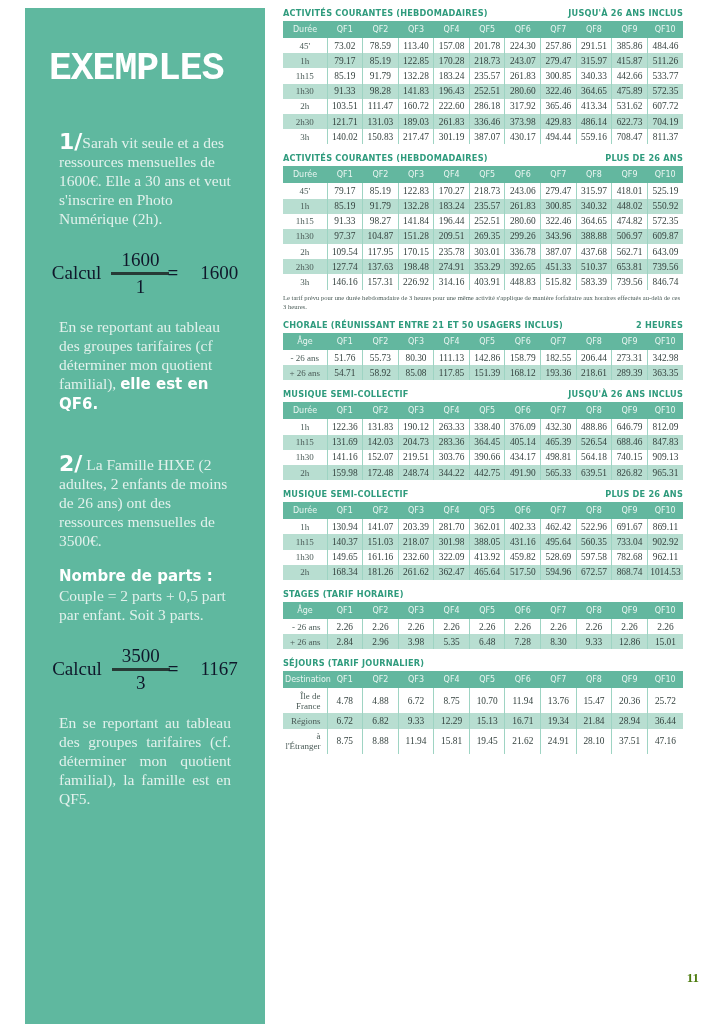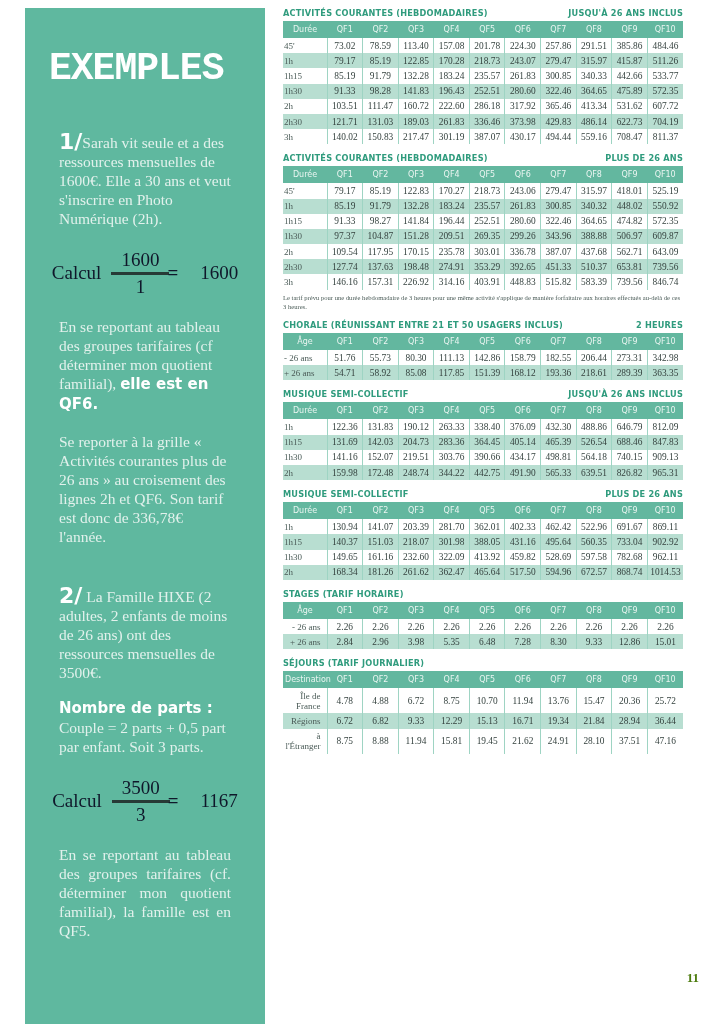--- a/index.html
+++ b/index.html
@@ -94,21 +94,21 @@
     border:none;
   }
   tbody td{
     font-size:9.4px;color:#33403d;
     text-align:center;padding:2.6px 1px;
     border-left:1px solid #9ed4c3;
     background:#ffffff;
   }
   tbody td:first-child{
     border-left:none;background:transparent;color:#4a5b57;font-size:9px;
-    text-align:left;
+    text-align:center;
   }
   tbody tr.shade td{ background:#b8ded1; }
   tbody tr.shade td:first-child{ background:#b8ded1; }
   .col-lab{ width:40px; }
   .note{
     font-size:6.6px;color:#4a5b57;line-height:9.2px;margin:3px 0 0 0;
     font-family:"Liberation Serif", serif;
   }
   
   table.rlab tbody td:first-child{ text-align:right;padding-right:6px; }
@@ -135,21 +135,20 @@
       <span class="num">1600</span>
       <span class="bar"></span>
       <span class="den">1</span>
     </span>
     <span class="calc-eq">=</span>
     <span class="calc-res">1600</span>
   </div>
 
   <p class="para blk-2"><span>En se reportant au tableau des groupes tarifaires (cf déterminer mon quotient familial),</span> <span class="strongwhite">elle est en QF6.</span></p>
 
-  <p class="para blk-3">Se reporter à la grille « Activités courantes plus de 26 ans » au croisement des lignes 2h et QF6. Son tarif est donc de 336,78€ l'année.</p>
 
   <p class="para blk-4"><span class="lead-num">2/</span><span> La Famille HIXE</span> <span>(2 adultes, 2 enfants de moins de 26 ans) ont des ressources mensuelles de 3500€.</span></p>
 
   <p class="para blk-5"><span class="strongwhite">Nombre de parts :</span><br><span>Couple = 2 parts + 0,5 part par enfant. Soit 3 parts.</span></p>
 
   <div class="calc-row">
     <span class="calc-label">Calcul</span>
     <span class="frac">
       <span class="num">3500</span>
       <span class="bar"></span>

